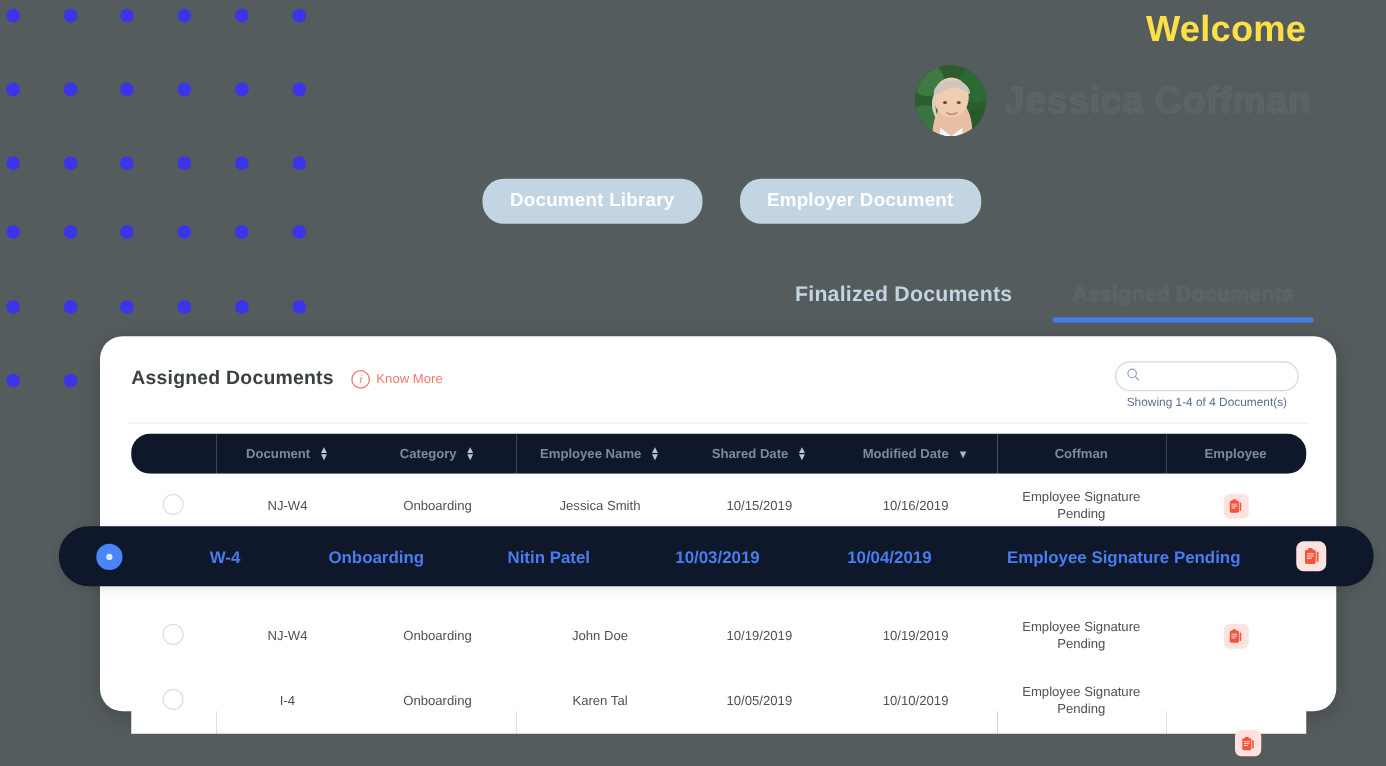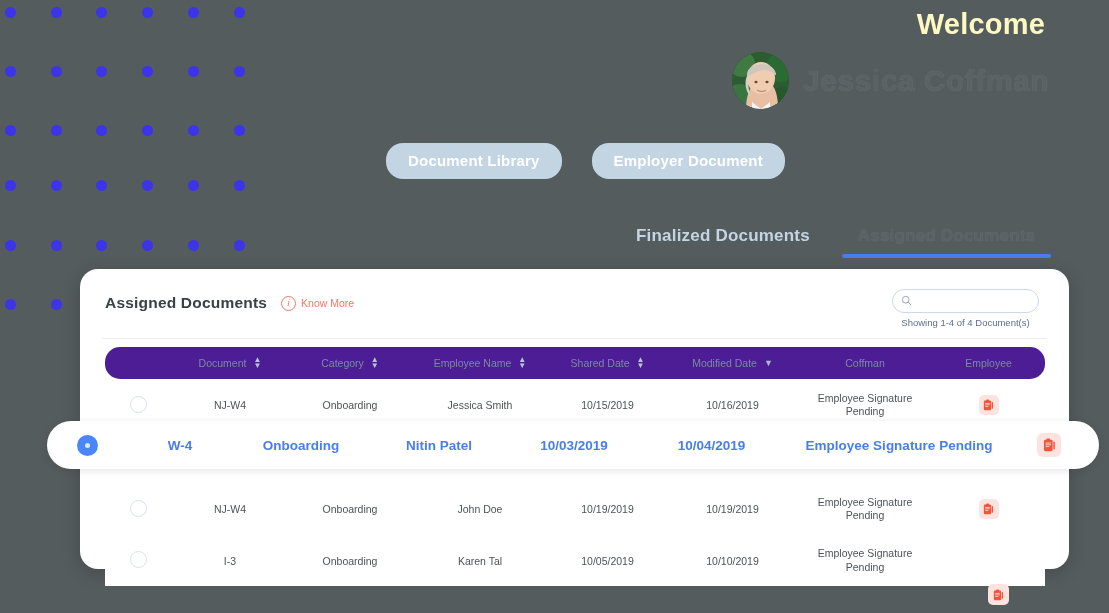--- a/index.html
+++ b/index.html
@@ -32,21 +32,21 @@
     background: #3c34e8;
   }
 
   
   #welcome-title {
     position: absolute;
     right: 64px;
     top: 8px;
     font-size: 29px;
     font-weight: bold;
-    color: #fef9c3;
+    color: #fde047;
     letter-spacing: .2px;
   }
   #user-block {
     position: absolute;
     right: 60px;
     top: 52px;
     display: flex;
     align-items: center;
     gap: 14px;
   }
@@ -215,23 +215,23 @@
 
   
   table#doc-table {
     width: 940px;
     margin: 8px auto 0;
     border-collapse: separate;
     border-spacing: 0;
     table-layout: fixed;
   }
   #doc-table thead th {
-    background: #4c1d95;
+    background: #0f172a;
     font-size: 10.5px;
-    font-weight: normal;
+    font-weight: bold;
     color: #7b8aa3;
     padding: 10px 0;
     text-align: center;
     white-space: nowrap;
   }
   #doc-table thead th:first-child { border-radius: 15px 0 0 15px; }
   #doc-table thead th:last-child  { border-radius: 0 15px 15px 0; }
   .th-inner {
     display: inline-flex;
     align-items: center;
@@ -268,21 +268,21 @@
     cursor: pointer;
   }
 
   
   #hl-row {
     position: absolute;
     left: 47px;
     top: 421px;
     width: 1052px;
     height: 48px;
-    background: #ffffff;
+    background: #0f172a;
     border-radius: 24px;
     display: flex;
     align-items: center;
     font-size: 13.5px;
     font-weight: bold;
     color: #4a7dec;
     box-shadow: 0 2px 9px rgba(0,0,0,.10);
   }
   #hl-row .hl-cell { text-align: center; }
   #hl-radio {
@@ -549,21 +549,21 @@
                 <rect x="3.4" y="0.4" width="3.8" height="2.4" rx="1.1" fill="#f4533c"></rect>
                 <rect x="2.6" y="4.6" width="5.4" height="0.9" fill="#fde3df"></rect>
                 <rect x="2.6" y="6.4" width="5.4" height="0.9" fill="#fde3df"></rect>
                 <rect x="2.6" y="8.2" width="3.6" height="0.9" fill="#fde3df"></rect>
                 <rect x="10.3" y="3.4" width="1.5" height="8" rx=".7" fill="#f4533c"></rect>
               </svg>
             </span></td>
         </tr>
         <tr>
           <td><span class="radio"></span></td>
-          <td>I-3</td>
+          <td>I-4</td>
           <td>Onboarding</td>
           <td>Karen Tal</td>
           <td>10/05/2019</td>
           <td>10/10/2019</td>
           <td style="line-height: 1.25; padding: 12px 14px;">Employee Signature Pending</td>
           <td></td>
         </tr>
       </tbody>
   </table>
 </div>

